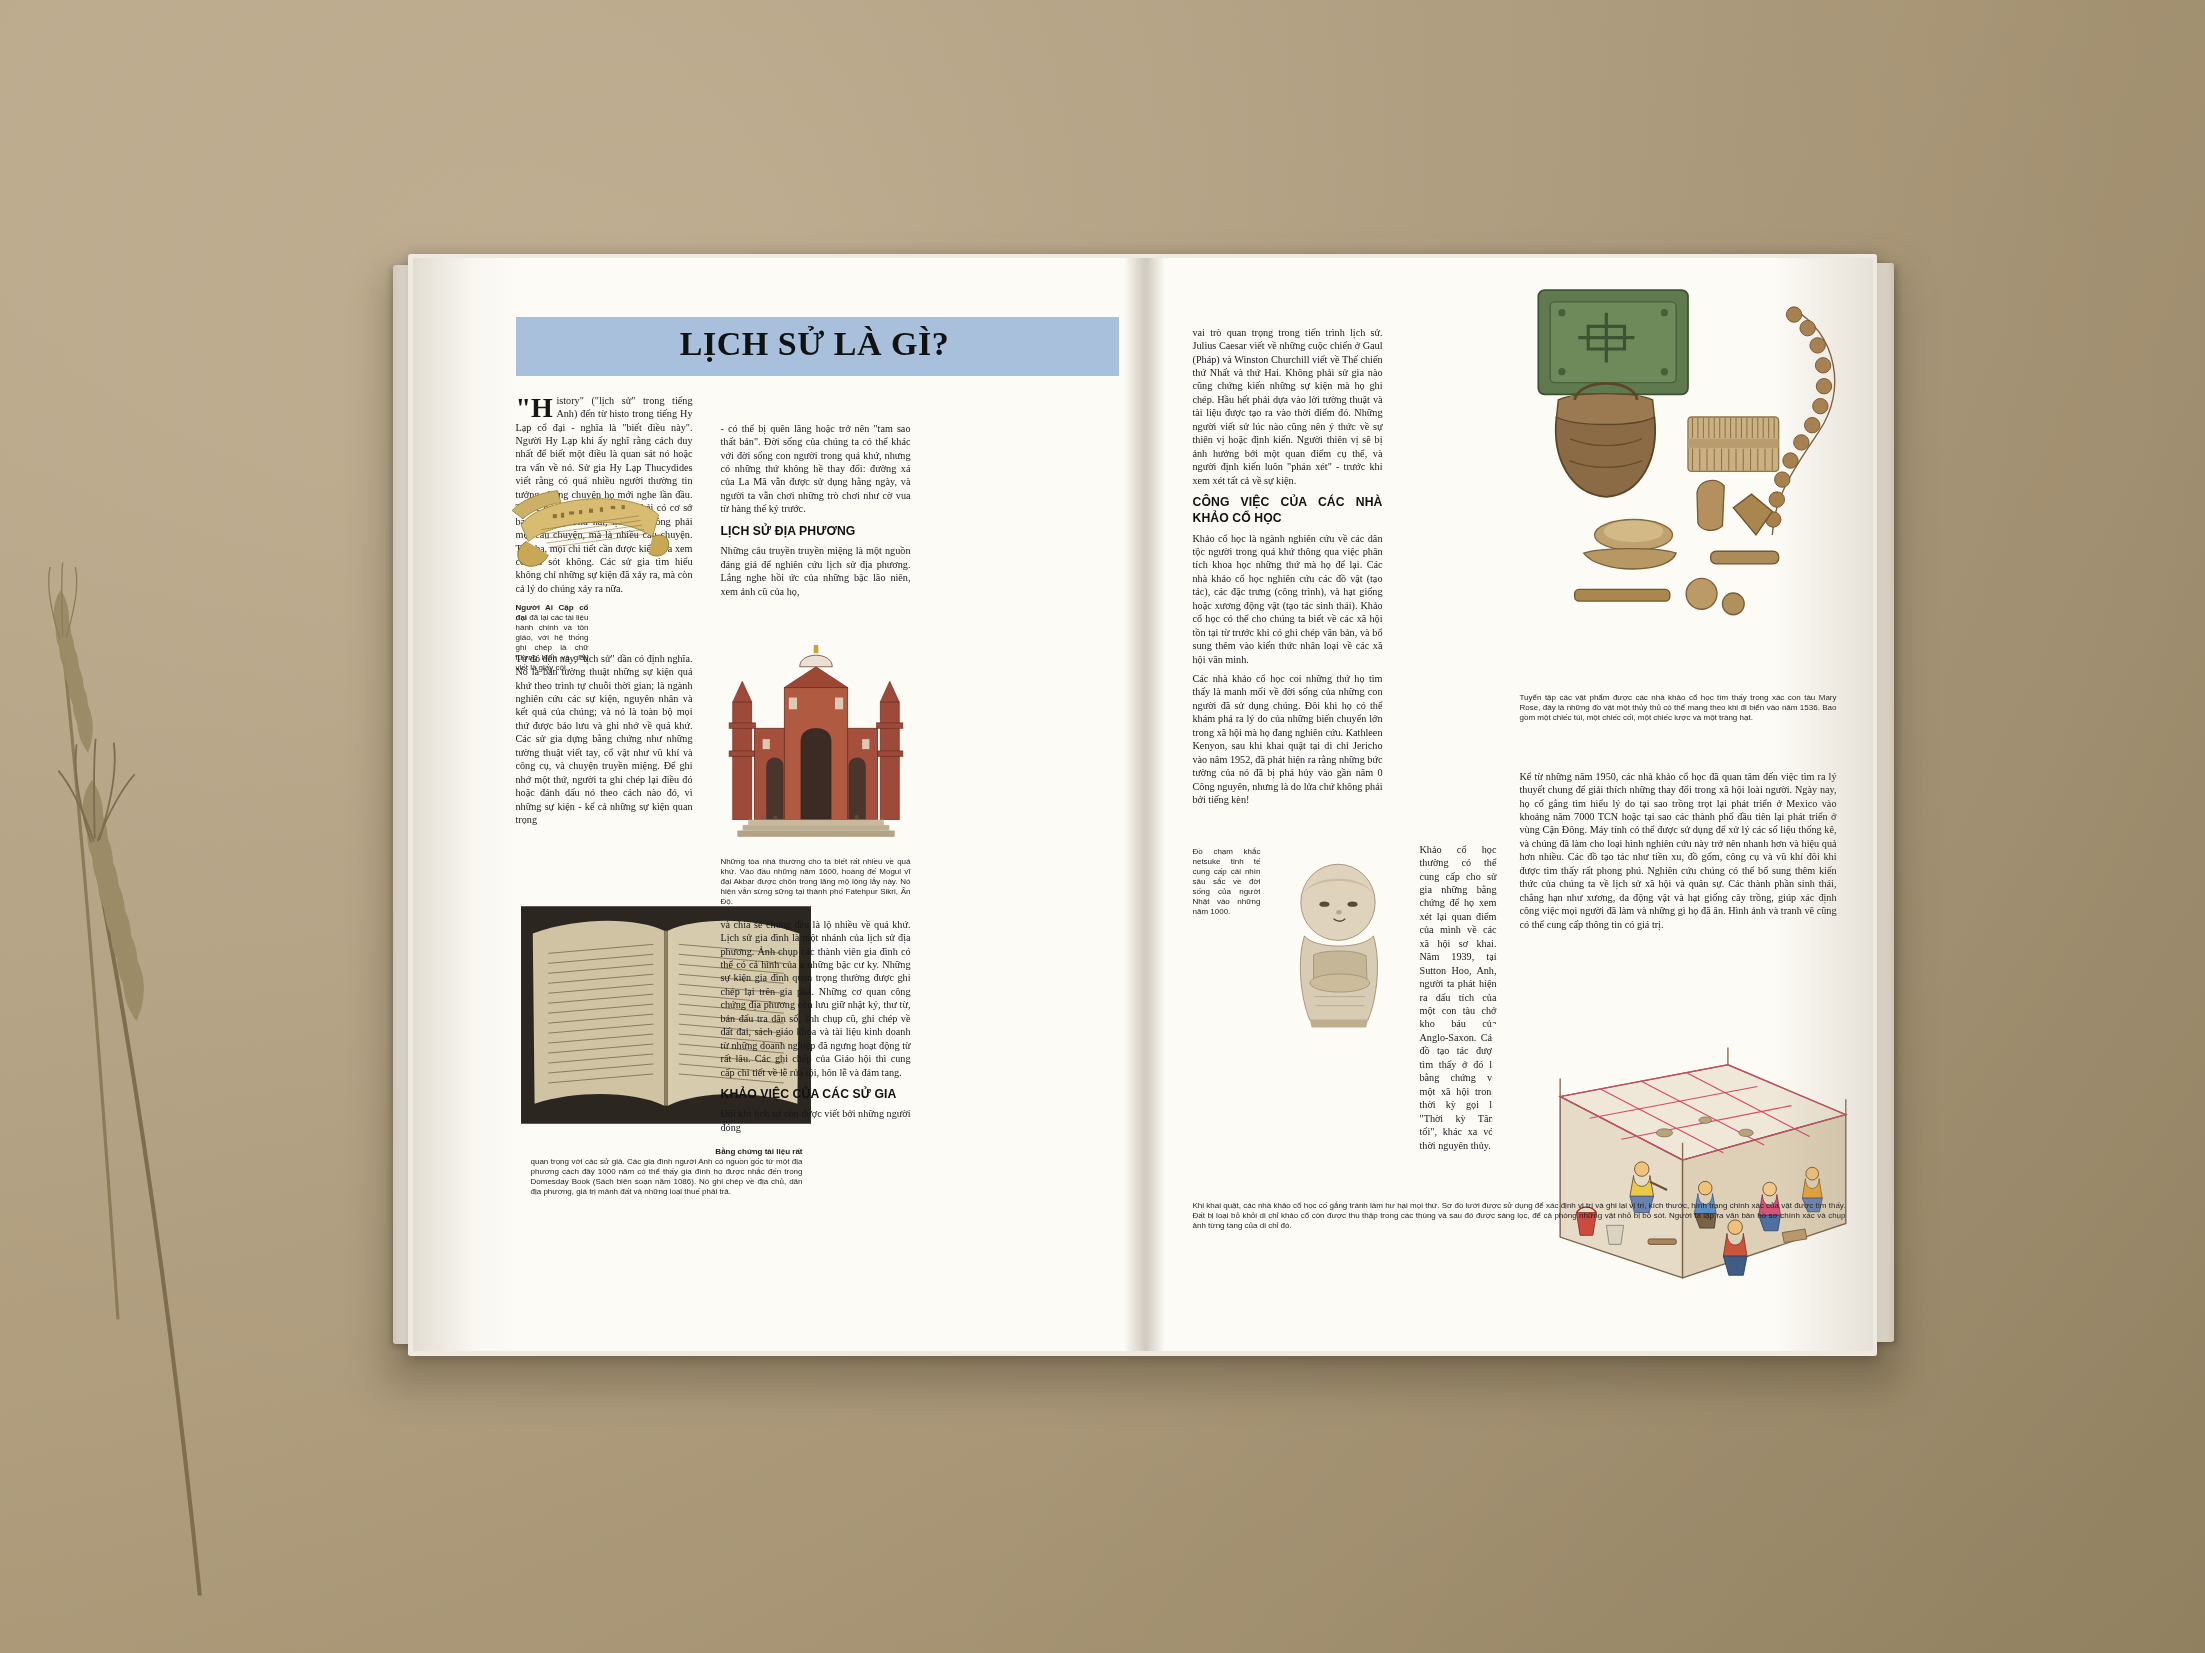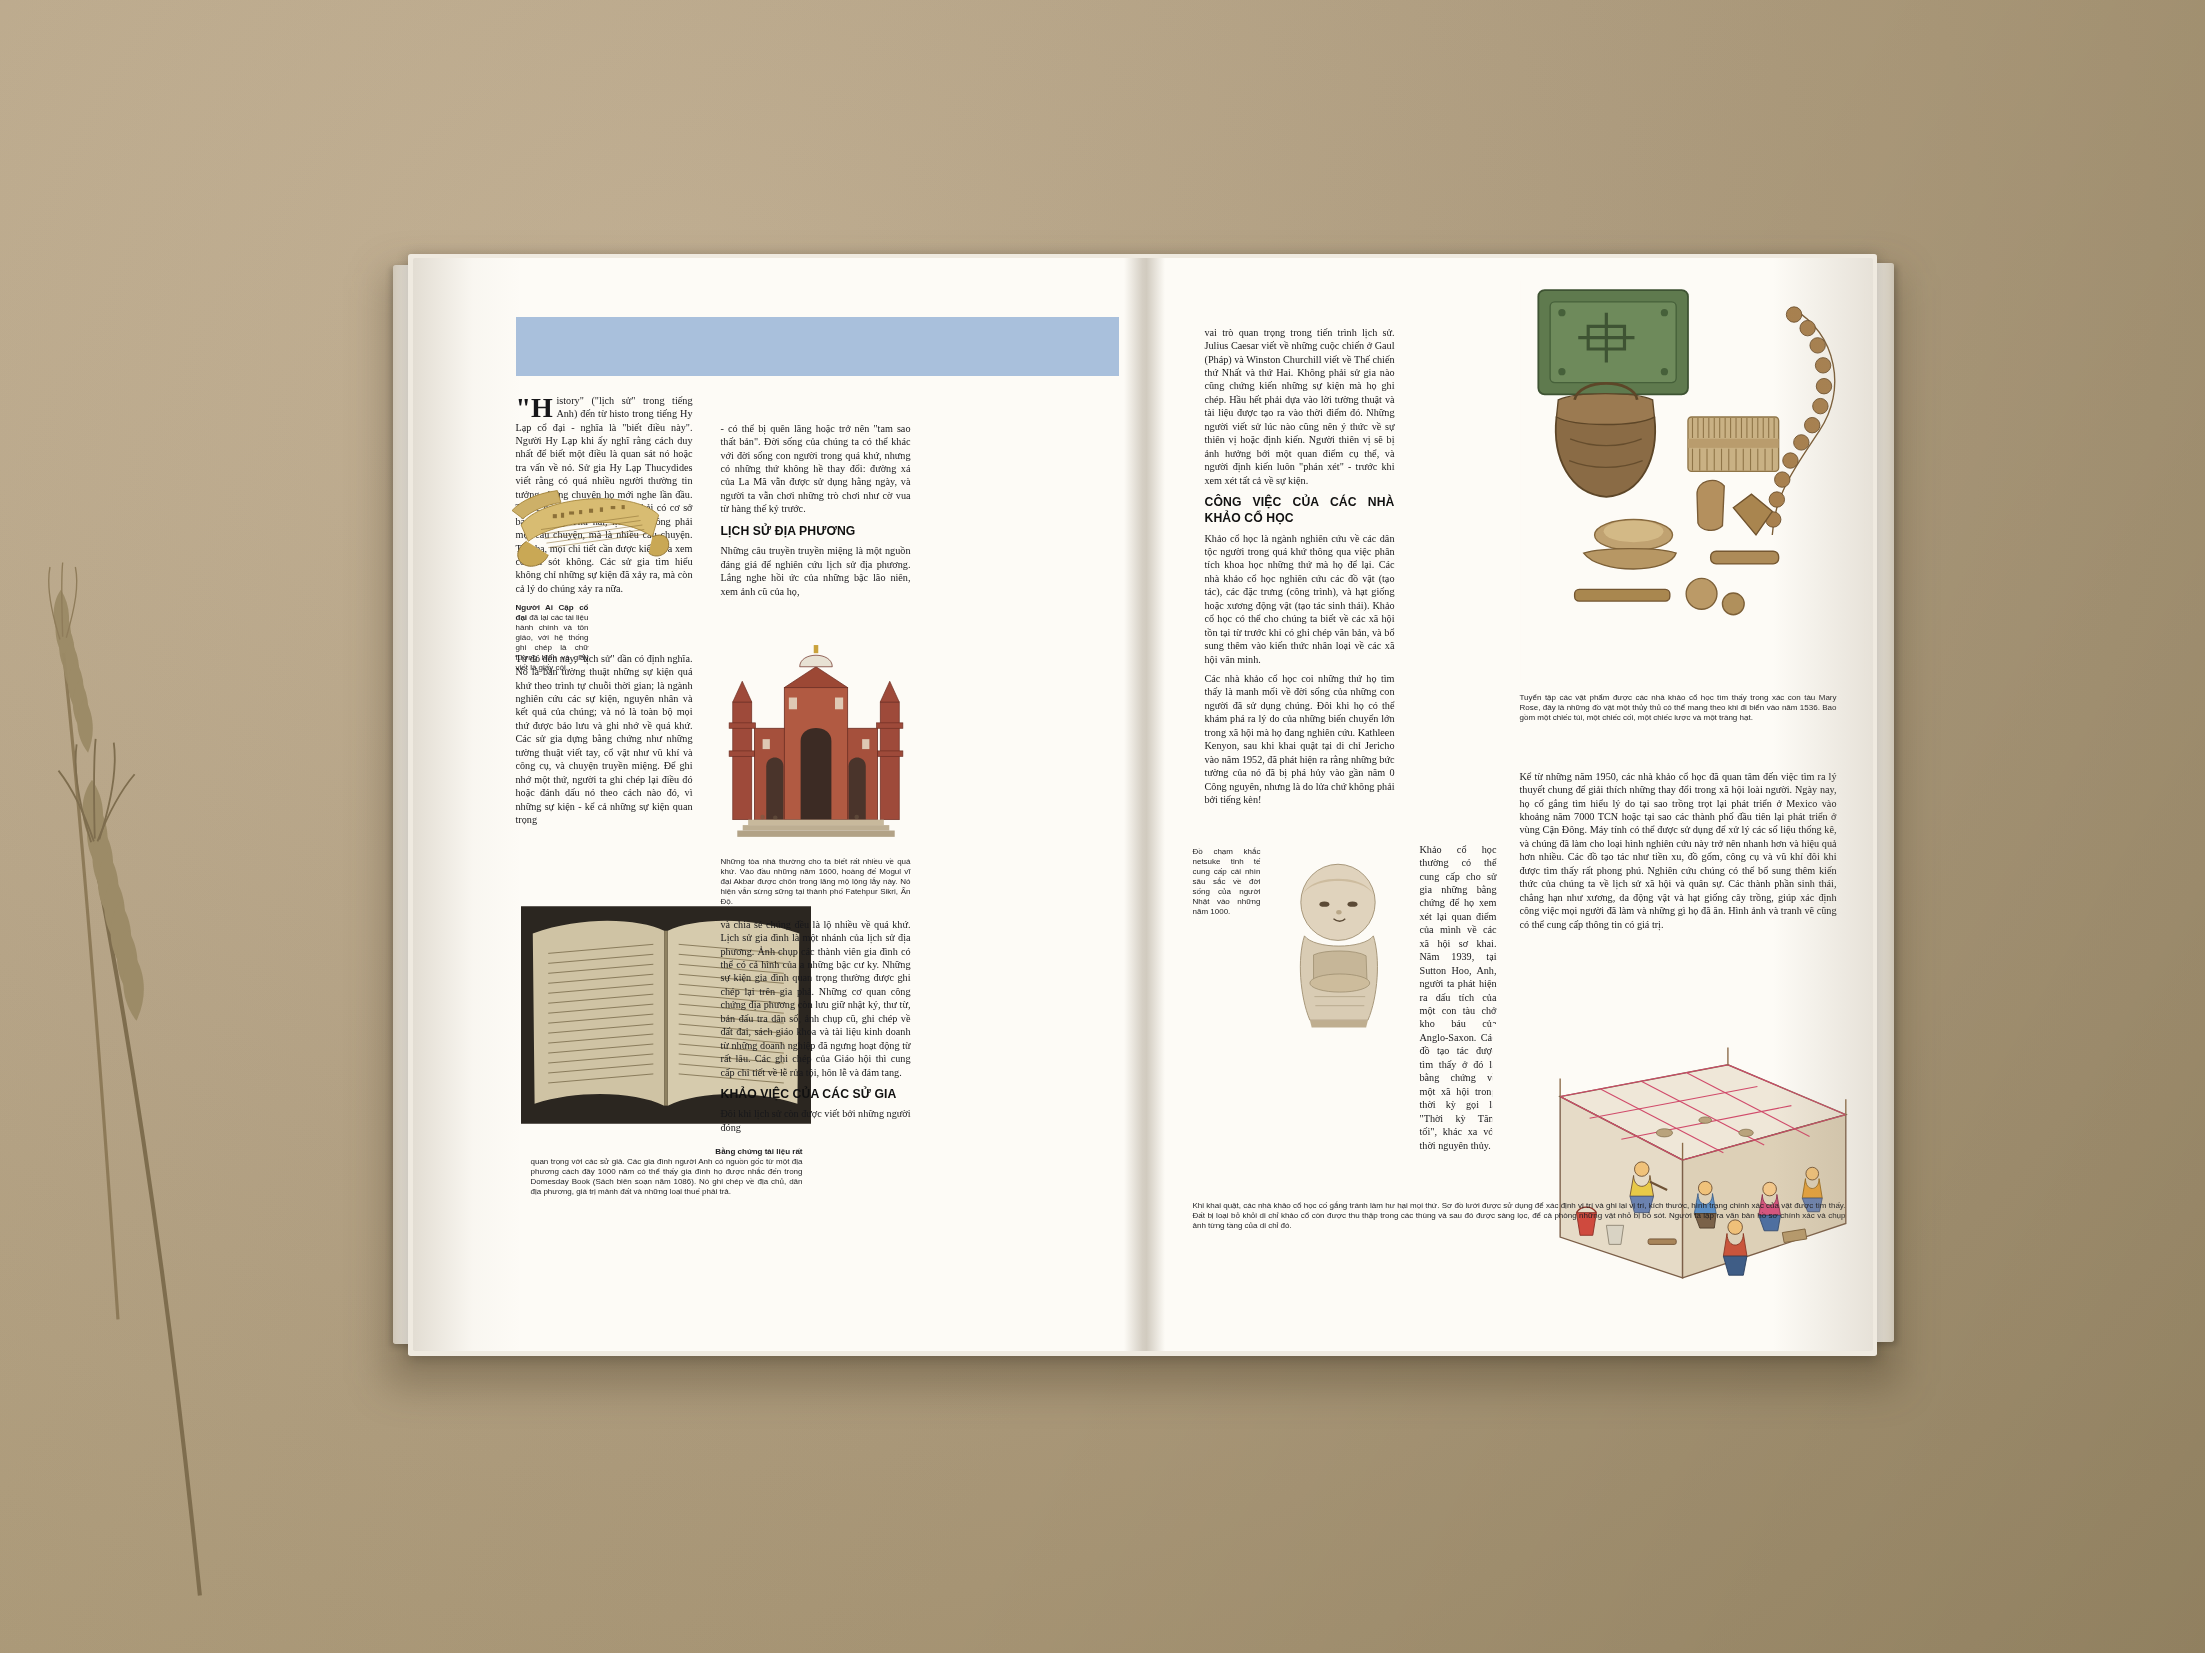--- a/index.html
+++ b/index.html
@@ -291,20 +291,21 @@
   <div class="book-shadow"></div>
   <div class="stack-edge-l"></div>
   <div class="stack-edge-r"></div>
   <div class="page-stack"></div>
 
   <div class="spread">
 
     <div class="page page-left">
 
       <div class="title-bar"></div>
+      <div class="title-text">LỊCH SỬ LÀ GÌ?</div>
 
       <div class="col" style="left:76px; top:136px; width:177px;">
         <div class="dropcapwrap">
           <span class="dropcap">"H</span>
           <p>istory" ("lịch sử" trong tiếng Anh) đến từ histo trong tiếng Hy Lạp cổ đại - nghĩa là "biết điều này". Người Hy Lạp khi ấy nghĩ rằng cách duy nhất để biết một điều là quan sát nó hoặc tra vấn về nó. Sử gia Hy Lạp Thucydides viết rằng có quá nhiều người thường tin tưởng những chuyện họ mới nghe lần đầu. Trước hết, kiến thức lịch sử phải có cơ sở bằng chứng. Thứ hai, lịch sử không phải một câu chuyện, mà là nhiều câu chuyện. Thứ ba, mọi chi tiết cần được kiểm tra xem có sai sót không. Các sử gia tìm hiểu không chỉ những sự kiện đã xảy ra, mà còn cả lý do chúng xảy ra nữa.</p>
         </div>
       </div>
 
       <svg class="scroll-img" viewBox="0 0 380 300">
         <g>
@@ -443,21 +444,21 @@
 
       <div class="col" style="left:281px; top:660px; width:190px;">
         <p>và chia sẻ chúng đều là lộ nhiều về quá khứ. Lịch sử gia đình là một nhánh của lịch sử địa phương. Ảnh chụp các thành viên gia đình có thể có cả hình của a những bậc cư ky. Những sự kiện gia đình quan trọng thường được ghi chép lại trên gia phả. Những cơ quan công chứng địa phương còn lưu giữ nhật ký, thư từ, bản đấu tra dân số, ảnh chụp cũ, ghi chép về đất đai, sách giáo khoa và tài liệu kinh doanh từ những doanh nghiệp đã ngưng hoạt động từ rất lâu. Các ghi chép của Giáo hội thì cung cấp chi tiết về lễ rửa tội, hôn lễ và đám tang.</p>
         <h3 class="sec">KHẢO VIỆC CỦA CÁC SỬ GIA</h3>
         <p>Đôi khi lịch sử còn được viết bởi những người đóng</p>
       </div>
     </div>
 
     <div class="page page-right">
 
-      <div class="col" style="left:30px; top:68px; width:190px;">
+      <div class="col" style="left:18px; top:68px; width:190px;">
         <p>vai trò quan trọng trong tiến trình lịch sử. Julius Caesar viết về những cuộc chiến ở Gaul (Pháp) và Winston Churchill viết về Thế chiến thứ Nhất và thứ Hai. Không phải sử gia nào cũng chứng kiến những sự kiện mà họ ghi chép. Hầu hết phải dựa vào lời tường thuật và tài liệu được tạo ra vào thời điểm đó. Những người viết sử lúc nào cũng nên ý thức về sự thiên vị hoặc định kiến. Người thiên vị sẽ bị ảnh hưởng bởi một quan điểm cụ thể, và người định kiến luôn "phán xét" - trước khi xem xét tất cả về sự kiện.</p>
         <h3 class="sec">CÔNG VIỆC CỦA CÁC NHÀ KHẢO CỔ HỌC</h3>
         <p>Khảo cổ học là ngành nghiên cứu về các dân tộc người trong quá khứ thông qua việc phân tích khoa học những thứ mà họ để lại. Các nhà khảo cổ học nghiên cứu các đồ vật (tạo tác), các đặc trưng (công trình), và hạt giống hoặc xương động vật (tạo tác sinh thái). Khảo cổ học có thể cho chúng ta biết về các xã hội tồn tại từ trước khi có ghi chép văn bản, và bổ sung thêm vào kiến thức nhân loại về các xã hội văn minh.</p>
         <p>Các nhà khảo cổ học coi những thứ họ tìm thấy là manh mối về đời sống của những con người đã sử dụng chúng. Đôi khi họ có thể khám phá ra lý do của những biến chuyển lớn trong xã hội mà họ đang nghiên cứu. Kathleen Kenyon, sau khi khai quật tại di chỉ Jericho vào năm 1952, đã phát hiện ra rằng những bức tường của nó đã bị phá hủy vào gần năm 0 Công nguyên, nhưng là do lửa chứ không phải bởi tiếng kèn!</p>
       </div>
 
       <svg class="netsuke-img" viewBox="0 0 300 430">
         <rect x="0" y="0" width="300" height="430" fill="#fdfbf6"></rect>
         <g>
           <ellipse cx="150" cy="122" rx="82" ry="84" fill="#e0d3bd" stroke="#a08f72" stroke-width="2"></ellipse>

